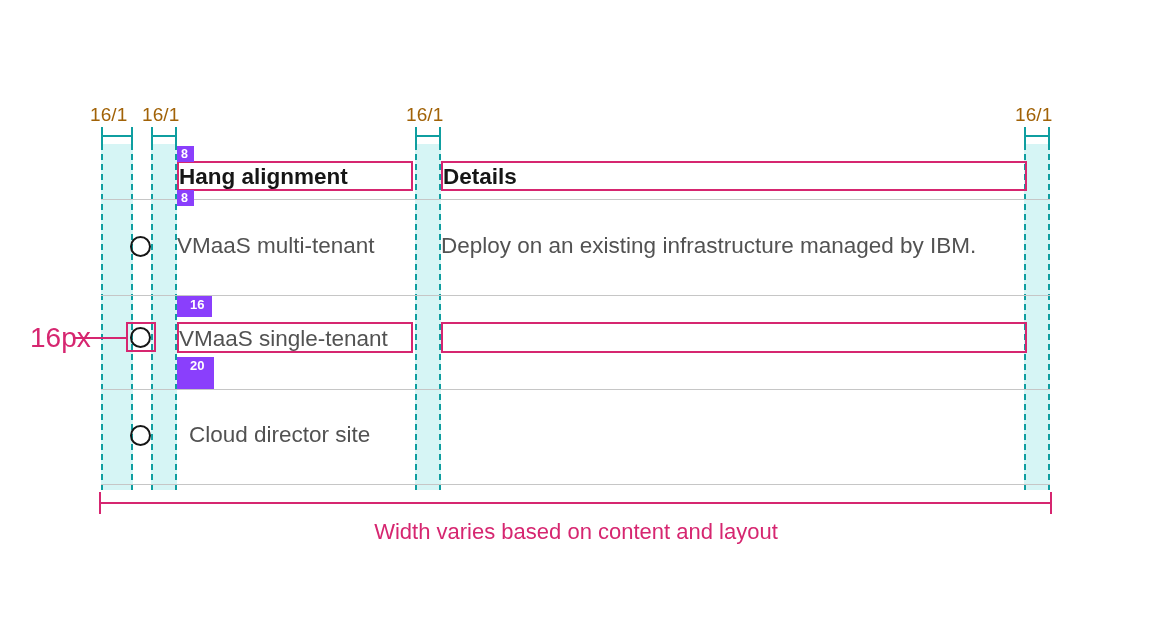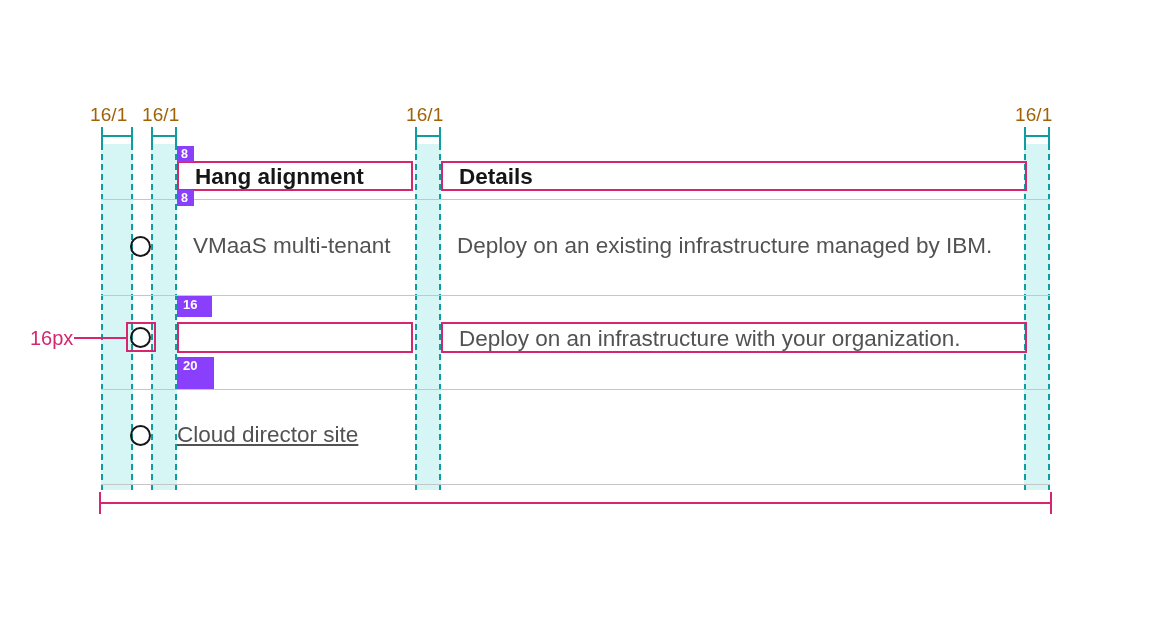--- a/index.html
+++ b/index.html
@@ -70,21 +70,20 @@
     background: #c6c6c6;
     z-index: 3;
   }
   .cell-text {
     position: absolute;
     color: #525252;
     font-size: 22.5px;
     line-height: 26px;
     white-space: nowrap;
     z-index: 4;
-    margin-left: 16px;
   }
   .cell-text.head {
     color: #161616;
     font-weight: bold;
     font-size: 22.5px;
   }
   .radio {
     position: absolute;
     width: 21px;
     height: 21px;
@@ -104,21 +103,21 @@
     z-index: 5;
   }
   .mag-line {
     position: absolute;
     background: #d62670;
     z-index: 5;
   }
   .mag-label {
     position: absolute;
     color: #d62670;
-    font-size: 20px;
+    font-size: 28px;
     line-height: 20px;
     white-space: nowrap;
     z-index: 6;
   }
   .mag-cap {
     position: absolute;
     width: 2px;
     background: #d62670;
     z-index: 6;
   }
@@ -139,21 +138,21 @@
     color: #ffffff;
     font-size: 12.5px;
     line-height: 12.5px;
     font-weight: bold;
     padding: 2px 3px 2px 4px;
     box-sizing: border-box;
     z-index: 7;
   }
   .chip.block {
     font-size: 13px;
-    padding: 3px 4px 0 6px;
+    padding: 3px 4px 0 13px;
   }
 </style>
 </head>
 <body>
 
 <div id="stage">
 
   <div class="abs gutter-col" style="left:101px; top:144px; width:32px; height:346px;"></div>
 
   <div class="abs bare-dash" style="left:151px; top:144px; width:0px; height:346px;"></div>
@@ -214,25 +213,26 @@
 
   <div class="mag-box" style="left:126px; top:322px; width:30px; height:30px;"></div>
   <div class="radio" style="left:130px; top:327px;"></div>
 
   <div class="mag-line" style="left:74px; top:337px; width:53px; height:2px;"></div>
   <div class="mag-label" style="left:30px; top:328px;">16px</div>
 
   <div class="mag-box" style="left:177px; top:322px; width:236px; height:31px;"></div>
   <div class="mag-box" style="left:441px; top:322px; width:586px; height:31px;"></div>
 
-  <div class="cell-text" style="left:443px; top:326px;">Deploy on an infrastructure with your organization.</div>
+  <div class="cell-text" style="left:179px; top:326px;">VMaaS single-tenant</div>
 
   <div class="chip block" style="left:177px; top:357px; width:37px; height:32px;">20</div>
 
   <div class="radio" style="left:130px; top:425px;"></div>
-  <div class="cell-text" style="left:161px; top:422px;text-decoration:underline;">Cloud director site</div>
+  <div class="cell-text" style="left:189px; top:422px;">Cloud director site</div>
 
   <div class="mag-line" style="left:99px; top:502px; width:953px; height:2px;"></div>
   <div class="mag-cap" style="left:99px; top:492px; height:22px;"></div>
   <div class="mag-cap" style="left:1050px; top:492px; height:22px;"></div>
 
+  <div class="width-caption" style="left:0px; top:520px; width:1152px;">Width varies based on content and layout</div>
 
 </div>
 
 </body></html>

